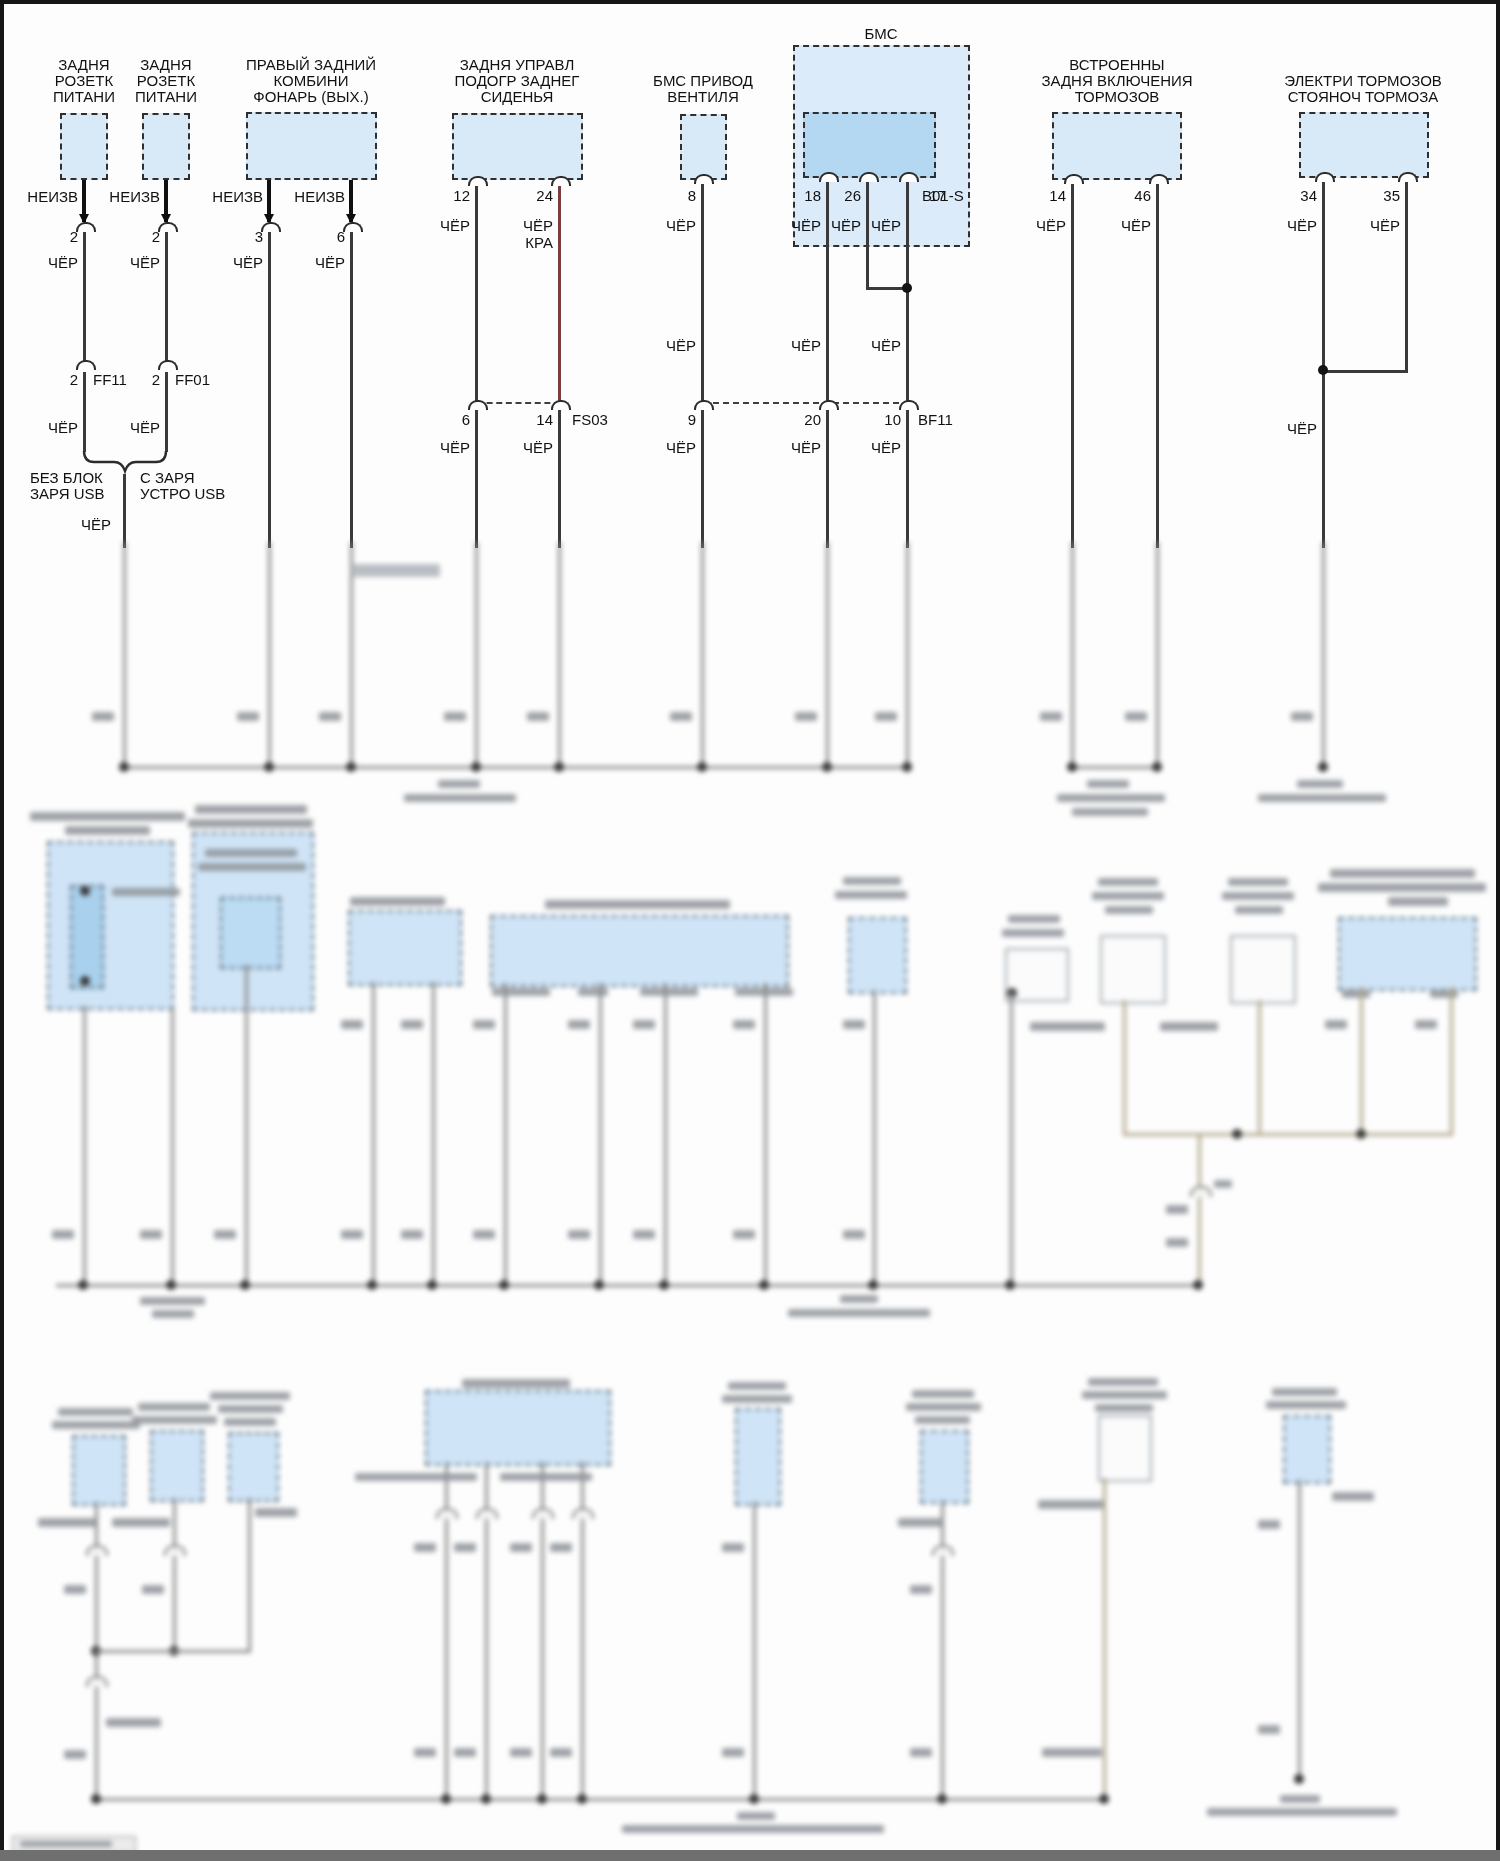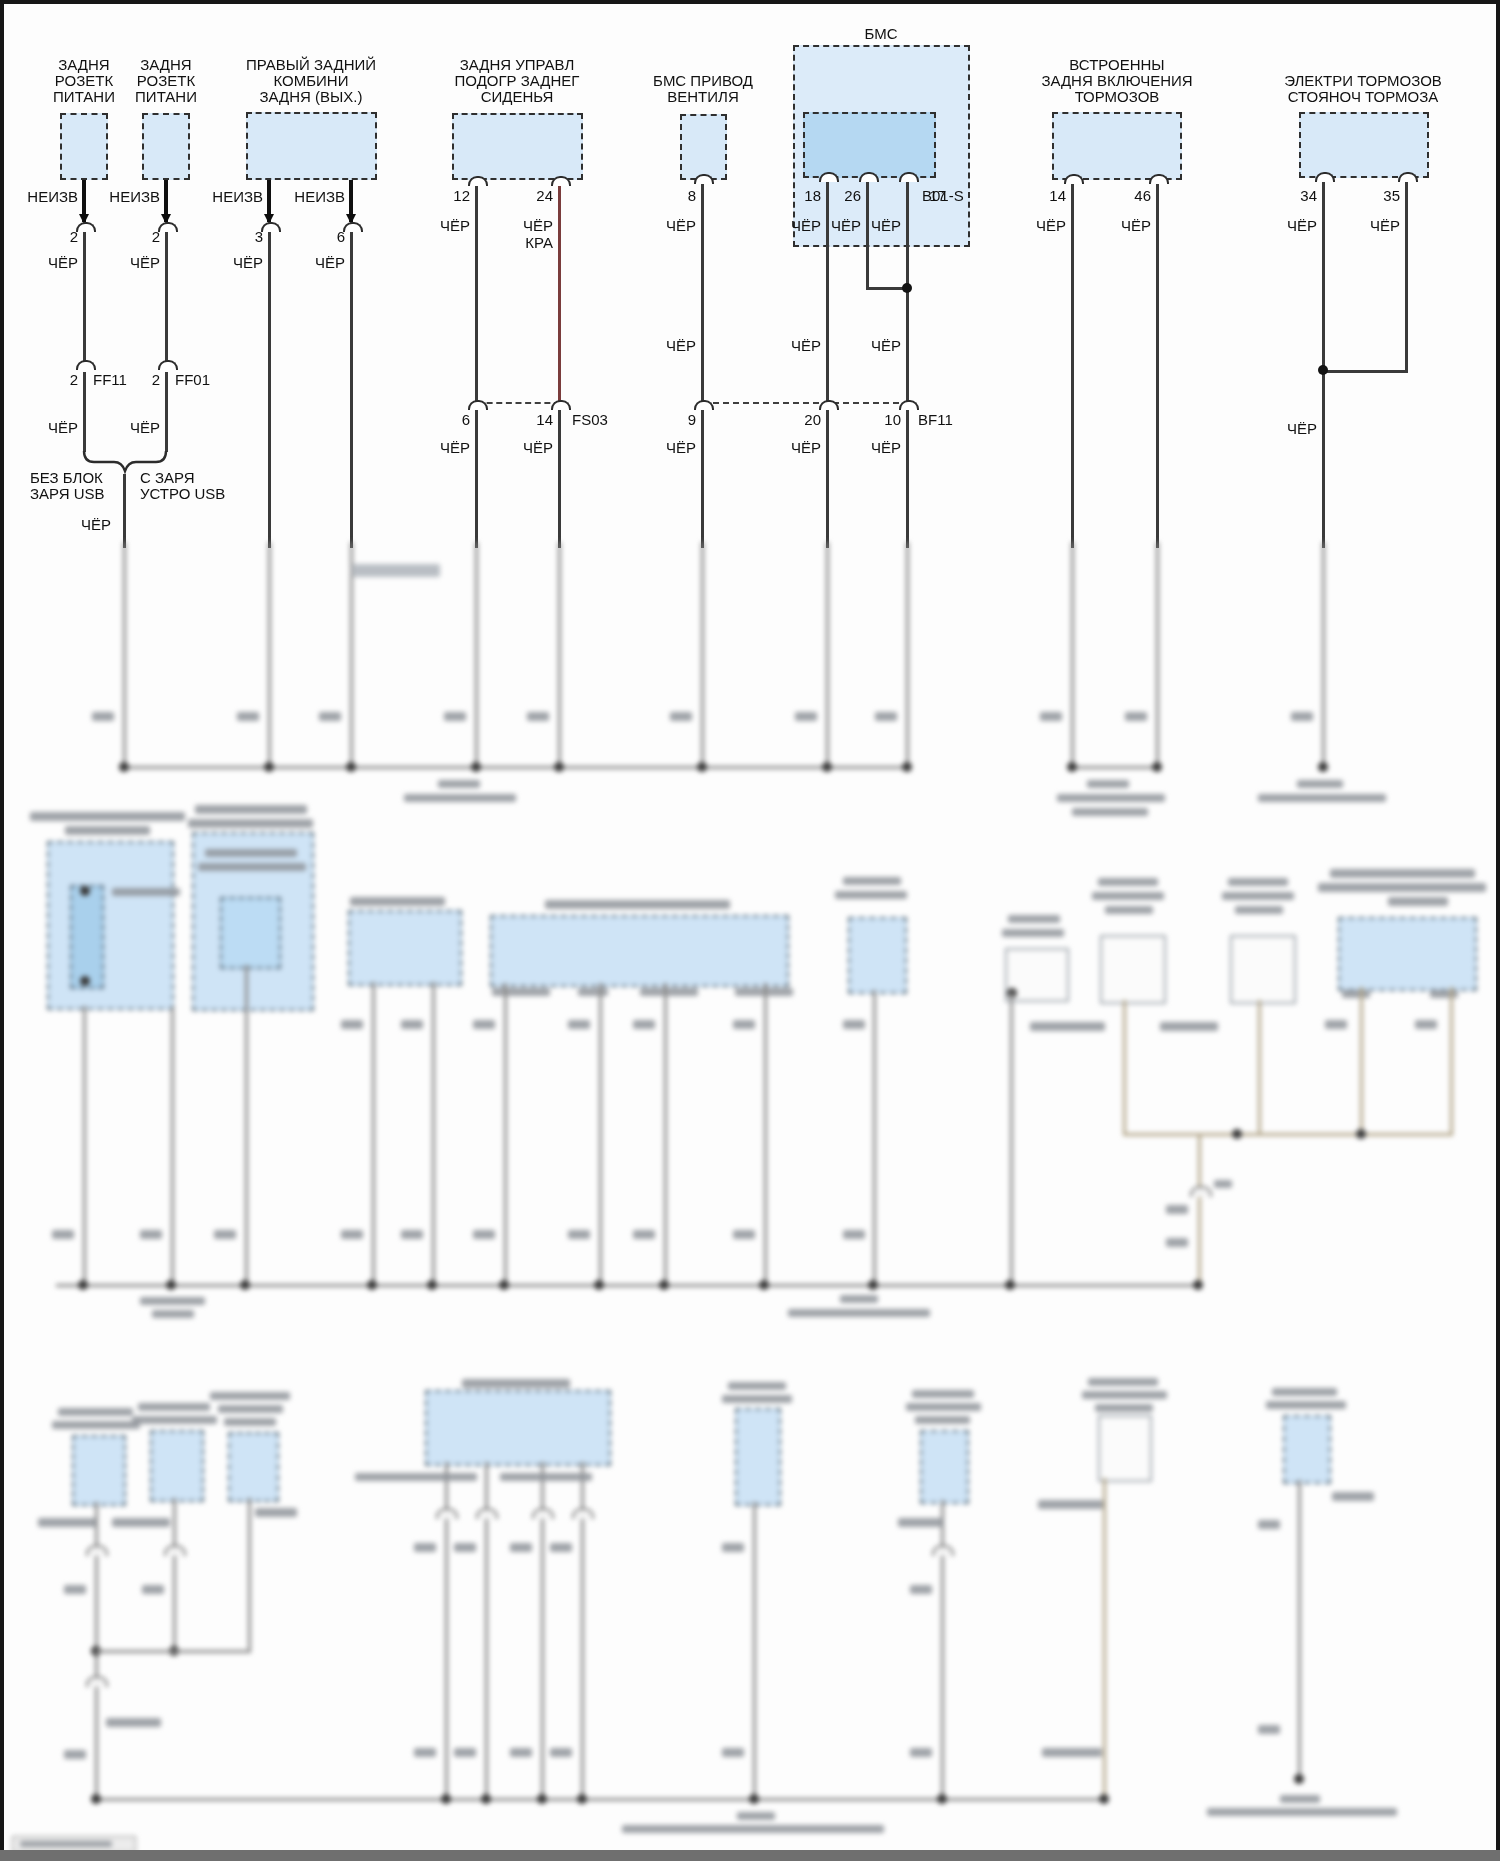--- a/index.html
+++ b/index.html
@@ -46,21 +46,21 @@
   <div class="sharp">
 
     <div class="t ct" style="left:84px;top:57px">ЗАДНЯ</div>
     <div class="t ct" style="left:84px;top:73px">РОЗЕТК</div>
     <div class="t ct" style="left:84px;top:89px">ПИТАНИ</div>
     <div class="t ct" style="left:166px;top:57px">ЗАДНЯ</div>
     <div class="t ct" style="left:166px;top:73px">РОЗЕТК</div>
     <div class="t ct" style="left:166px;top:89px">ПИТАНИ</div>
     <div class="t ct" style="left:311px;top:57px">ПРАВЫЙ ЗАДНИЙ</div>
     <div class="t ct" style="left:311px;top:73px">КОМБИНИ</div>
-    <div class="t ct" style="left:311px;top:89px">ЗАДНЯ (ВЫХ.)</div>
+    <div class="t ct" style="left:311px;top:89px">ФОНАРЬ (ВЫХ.)</div>
     <div class="t ct" style="left:517px;top:57px">ЗАДНЯ УПРАВЛ</div>
     <div class="t ct" style="left:517px;top:73px">ПОДОГР ЗАДНЕГ</div>
     <div class="t ct" style="left:517px;top:89px">СИДЕНЬЯ</div>
     <div class="t ct" style="left:703px;top:73px">БМС ПРИВОД</div>
     <div class="t ct" style="left:703px;top:89px">ВЕНТИЛЯ</div>
     <div class="t ct" style="left:881px;top:26px">БМС</div>
     <div class="t ct" style="left:869px;top:56px">БЛОК</div>
     <div class="t ct" style="left:869px;top:72px">УПРАВЛЕНИЯ</div>
     <div class="t ct" style="left:869px;top:88px">BMS</div>
     <div class="t ct" style="left:1117px;top:57px">ВСТРОЕННЫ</div>

